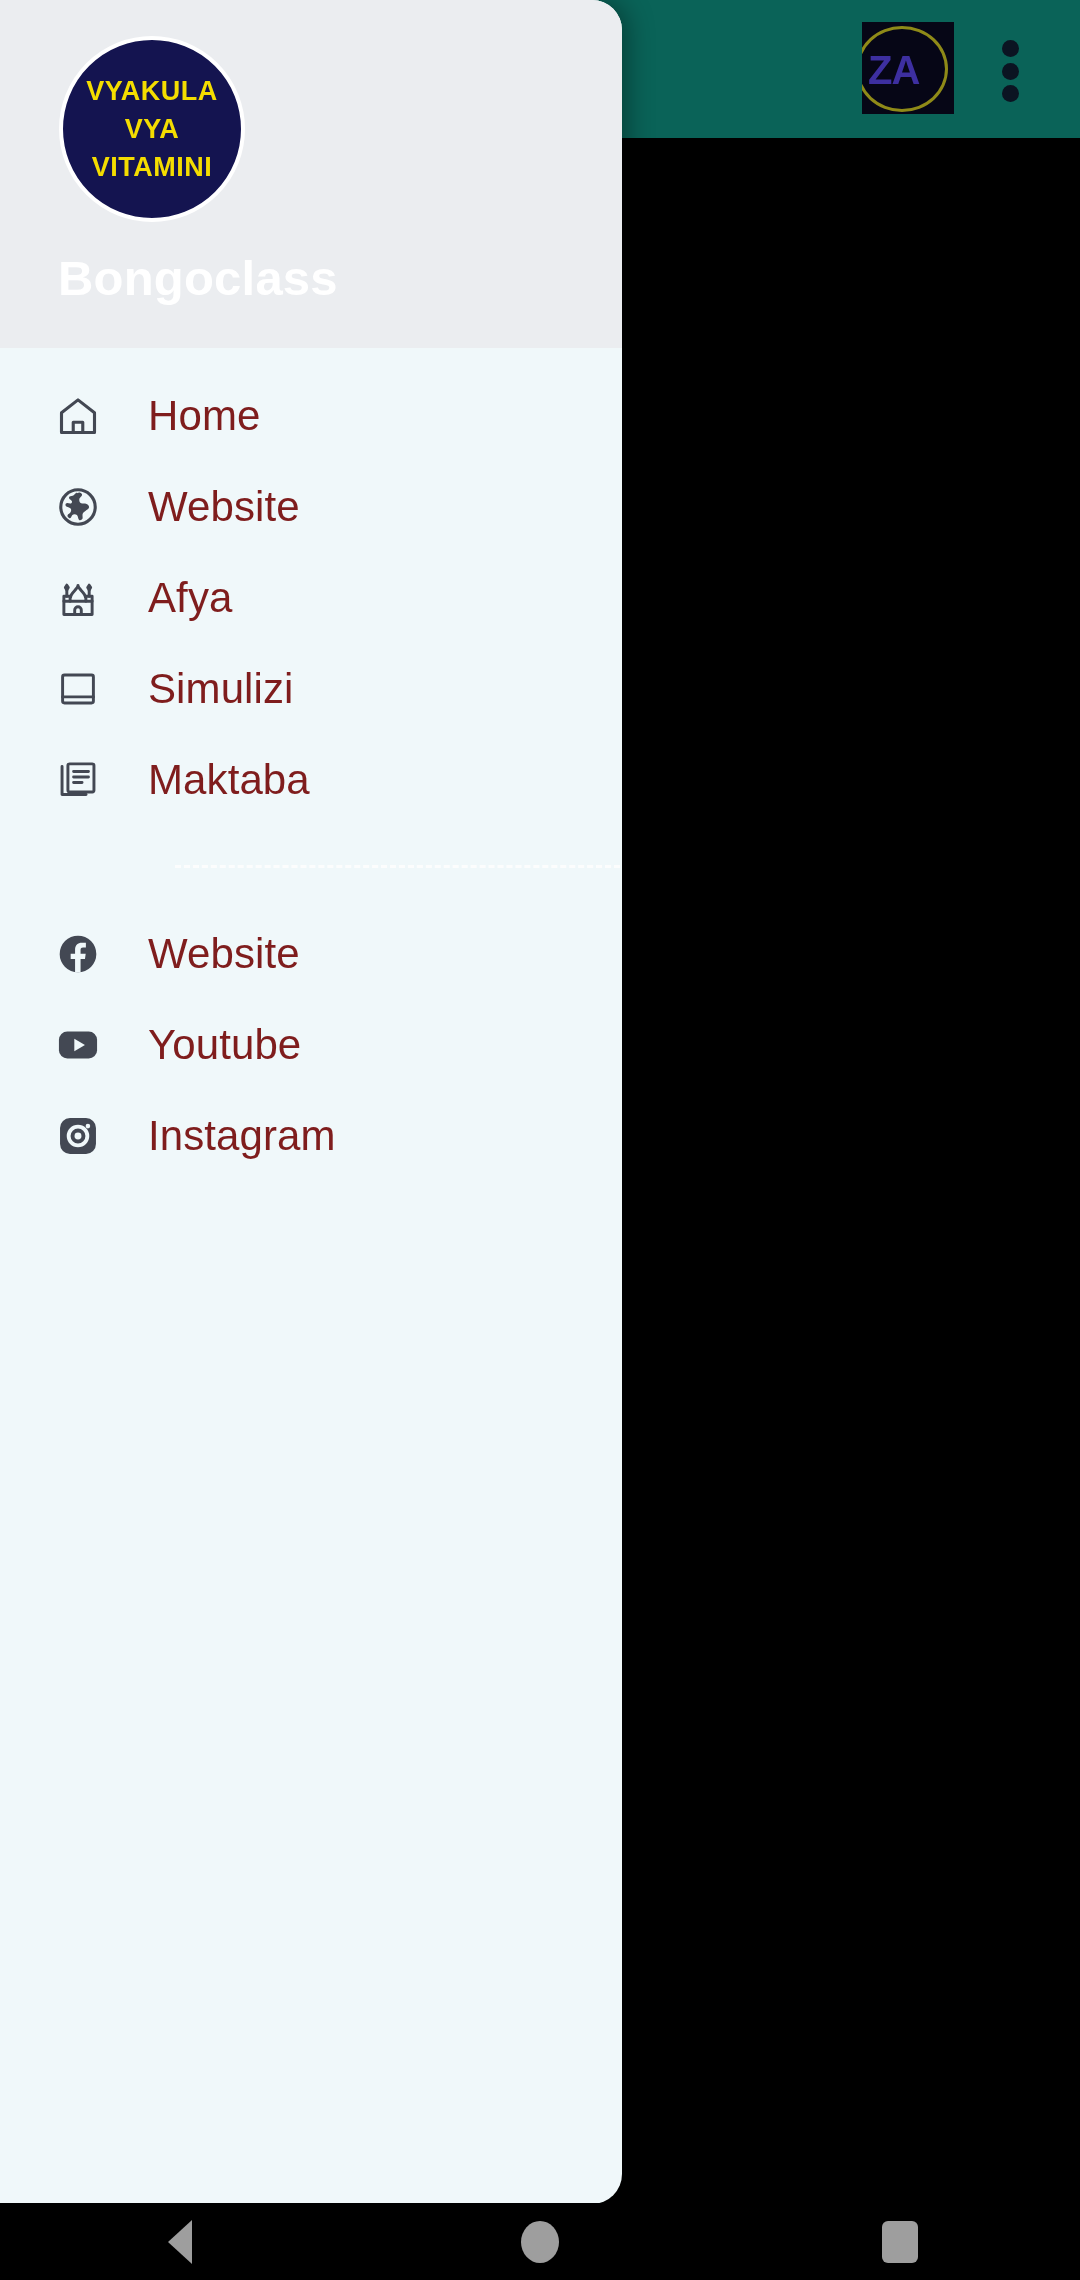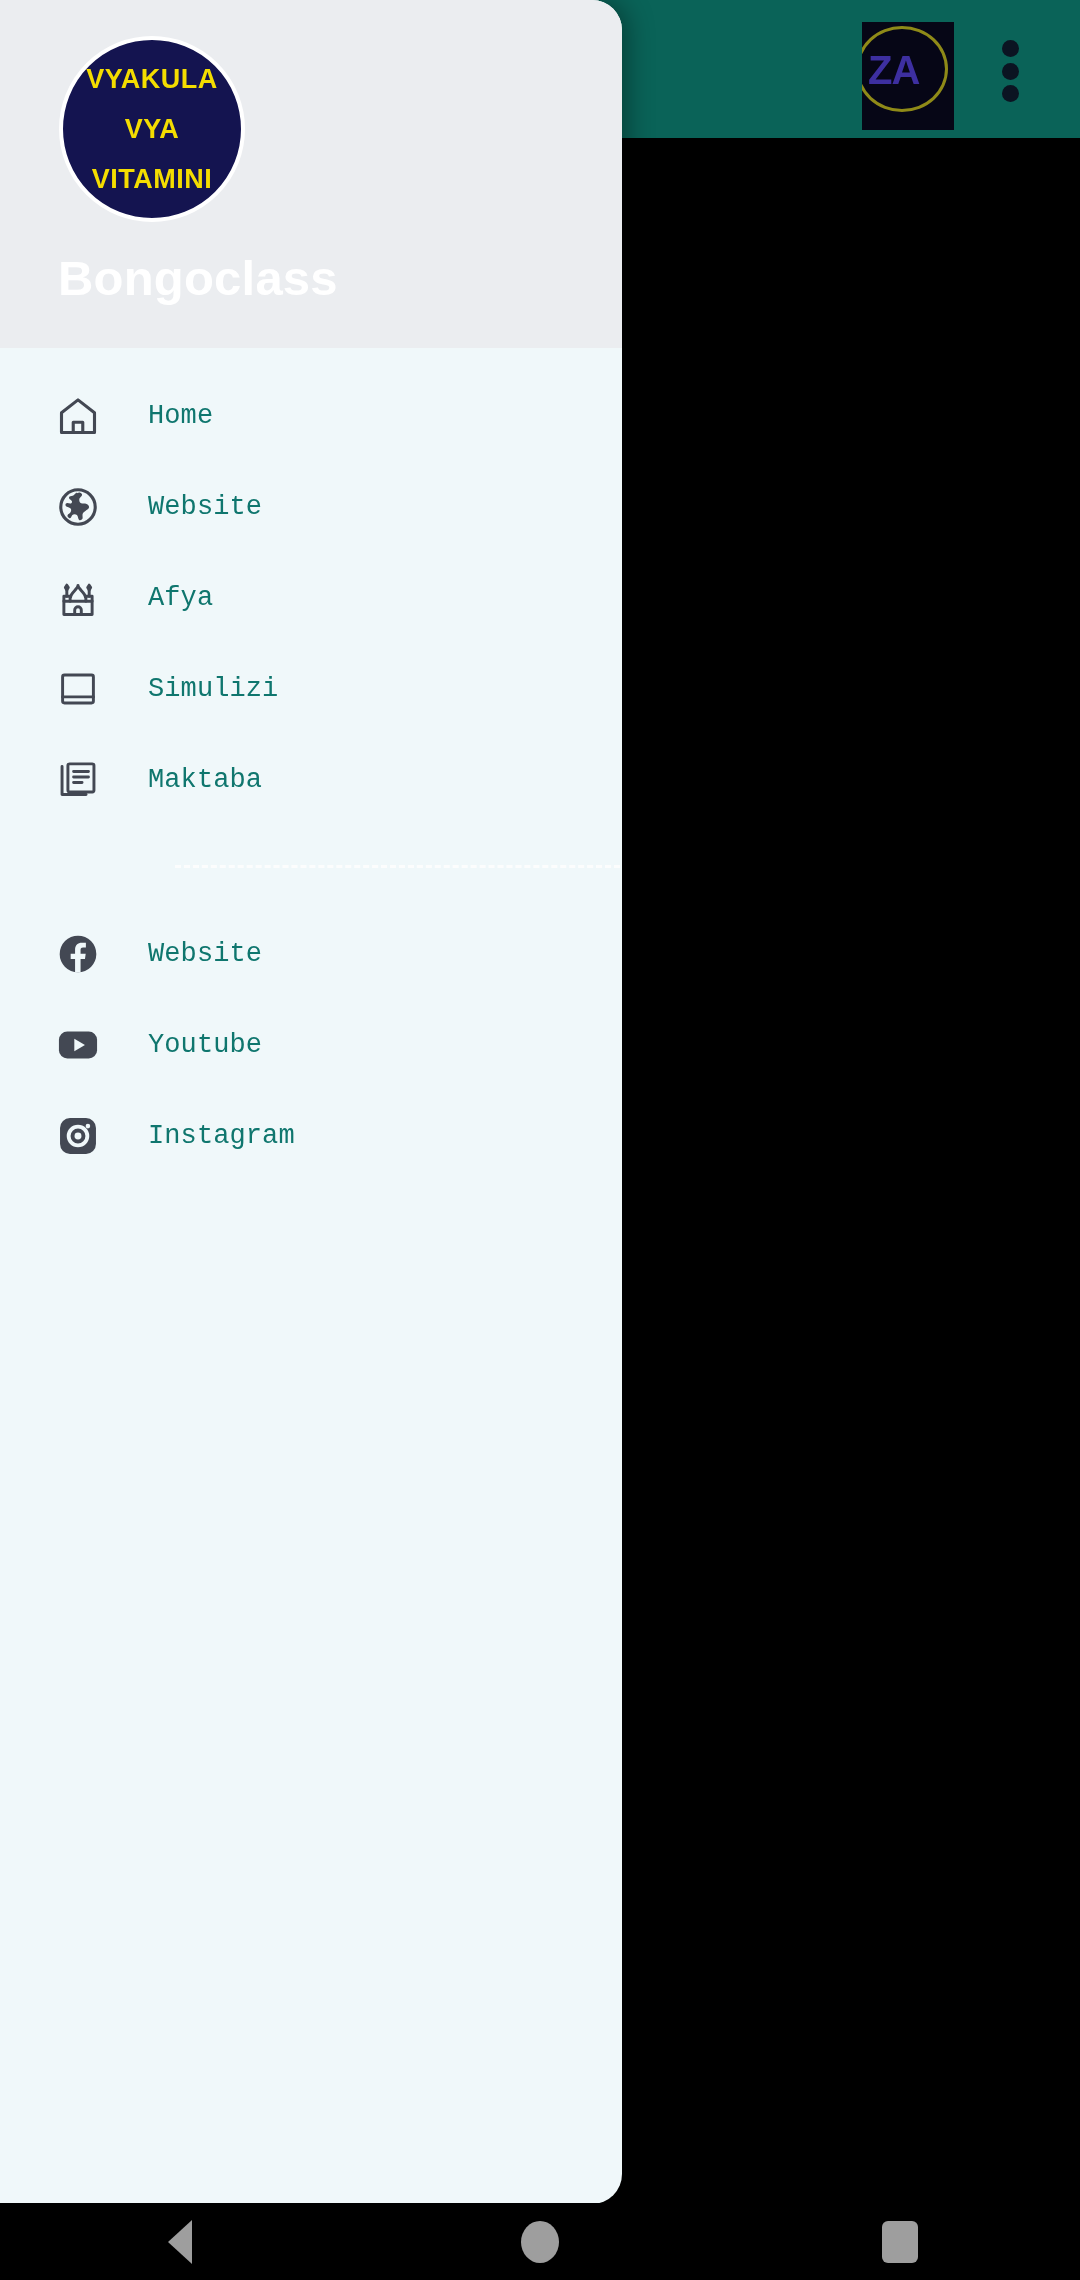--- a/index.html
+++ b/index.html
@@ -26,21 +26,21 @@
     width: 1080px;
     height: 138px;
     background: #0A6358;
   }
 
   .app-bar-logo {
     position: absolute;
     top: 22px;
     left: 862px;
     width: 92px;
-    height: 108px;
+    height: 92px;
     background: #060616;
     overflow: hidden;
   }
   .app-bar-logo .ring {
     position: absolute;
     top: 4px; left: -6px;
     width: 92px; height: 86px;
     border: 3px solid #8f8a18;
     border-radius: 50%;
   }
@@ -109,21 +109,20 @@
     width: 186px;
     height: 186px;
     border-radius: 50%;
     background: #141450;
     border: 4px solid #FFFFFF;
     display: flex;
     flex-direction: column;
     align-items: center;
     justify-content: center;
     overflow: hidden;
-    gap: 12px;
   }
   .logo-badge span {
     color: #F4DD00;
     font-weight: 700;
     font-size: 27px;
     line-height: 1.42;
     letter-spacing: 0.5px;
     text-align: center;
     white-space: nowrap;
   }
@@ -159,25 +158,24 @@
     flex: 0 0 46px;
     display: flex;
     align-items: center;
     justify-content: center;
     color: #434853;
   }
   .nav-icon svg { display: block; }
 
   .nav-label {
     margin-left: 47px;
-    font-size: 27px;
-    color: #0f766e;
+    font-size: 42px;
+    color: #7f1d1d;
     letter-spacing: 0.1px;
     white-space: nowrap;
-    font-family: Liberation Mono, monospace;
   }
 
   .nav-divider {
     height: 2px;
     margin: 40px 0 40px 175px;
     width: 445px;
     border-top: 3px dashed #FDFEFE;
     opacity: 0.95;
   }
 

